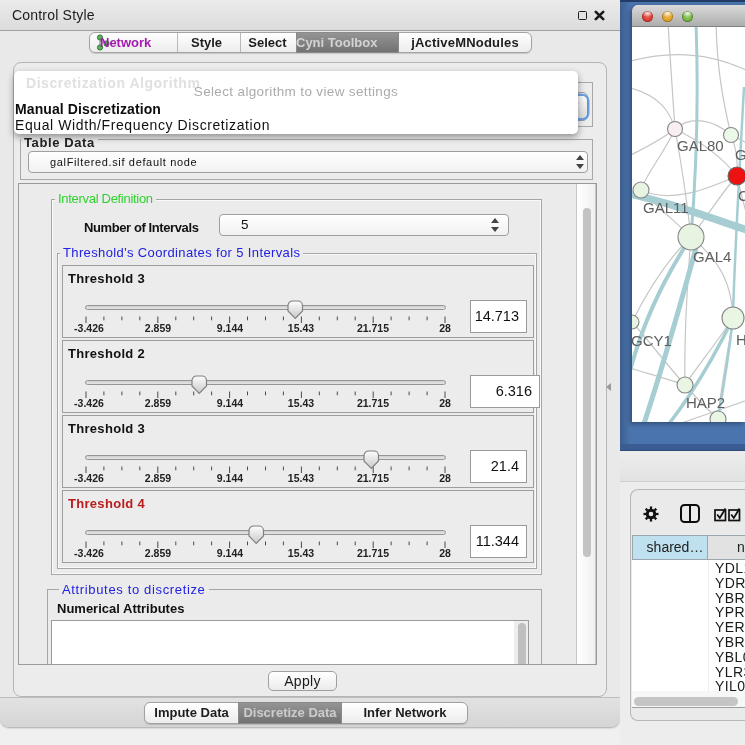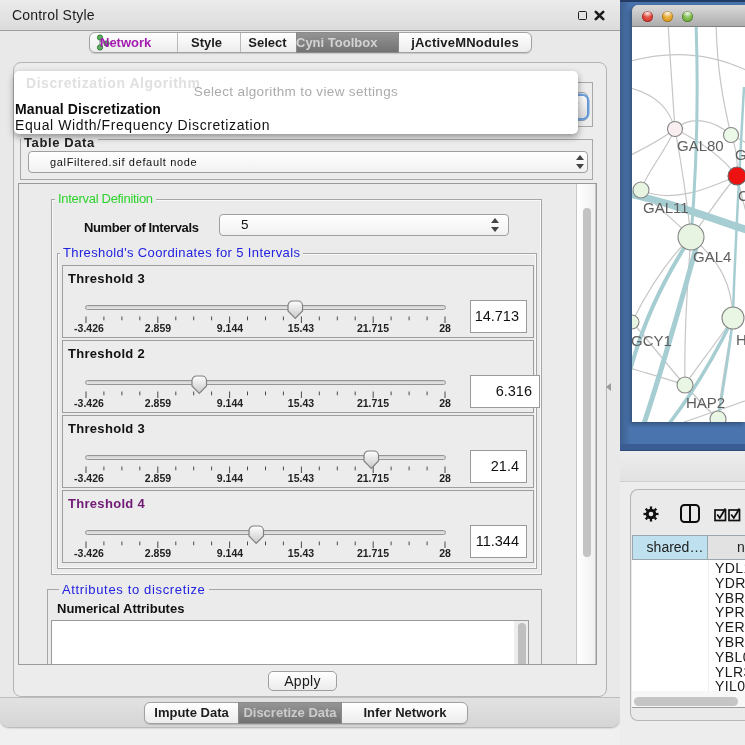--- a/index.html
+++ b/index.html
@@ -194,21 +194,21 @@
     <defs>
       <linearGradient id="th3" x1="0" y1="0" x2="0" y2="1">
         <stop offset="0" stop-color="#fdfdfd"></stop>
         <stop offset="1" stop-color="#c9c9c9"></stop>
       </linearGradient>
     </defs>
     <path d="M1 5.5 A4.5 4.5 0 0 1 5.5 1 H11 A4.5 4.5 0 0 1 15.5 5.5 V11 L8.25 18.5 L1 11 Z" fill="url(#th3)" stroke="#818181" stroke-width="1.2"></path>
   </svg>
 <div class="abs" style="left:470px;top:450px;width:57px;height:33px;background:#fff;border:1px solid #9a9a9a;box-sizing:border-box;line-height:31px;font-size:14.5px;color:#111;text-align:right;padding-right:7px;">21.4</div>
 <div class="abs" style="left:62px;top:490px;width:472px;height:73px;background:#ececec;border:1px solid #9e9e9e;box-sizing:border-box;"></div>
-<div class="abs" style="left:68px;top:496px;font-size:13px;font-weight:bold;letter-spacing:0.3px;color:#701a75;">Threshold 4</div>
+<div class="abs" style="left:68px;top:496px;font-size:13px;font-weight:bold;letter-spacing:0.3px;color:#b91c1c;">Threshold 4</div>
 <div class="abs" style="left:85px;top:530px;width:361px;height:5px;background:linear-gradient(#cfcfcf,#e6e6e6);border:1px solid #949494;border-radius:2.5px;box-sizing:border-box;"></div>
 <svg class="abs" style="left:84px;top:541px;" width="364" height="9" viewBox="0 0 364 8">
     <line x1="2.0" y1="0" x2="2.0" y2="6.5" stroke="#4a4a4a" stroke-width="1"></line>
     <line x1="19.9" y1="0" x2="19.9" y2="3.8" stroke="#4a4a4a" stroke-width="1"></line>
     <line x1="37.9" y1="0" x2="37.9" y2="3.8" stroke="#4a4a4a" stroke-width="1"></line>
     <line x1="55.8" y1="0" x2="55.8" y2="3.8" stroke="#4a4a4a" stroke-width="1"></line>
     <line x1="73.8" y1="0" x2="73.8" y2="6.5" stroke="#4a4a4a" stroke-width="1"></line>
     <line x1="91.8" y1="0" x2="91.8" y2="3.8" stroke="#4a4a4a" stroke-width="1"></line>
     <line x1="109.7" y1="0" x2="109.7" y2="3.8" stroke="#4a4a4a" stroke-width="1"></line>
     <line x1="127.6" y1="0" x2="127.6" y2="3.8" stroke="#4a4a4a" stroke-width="1"></line>

